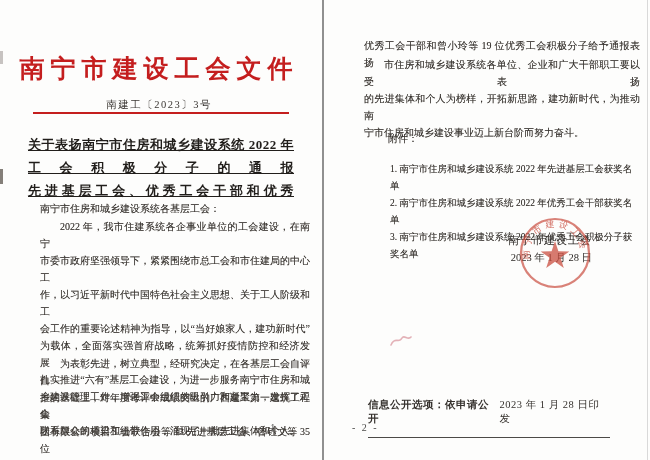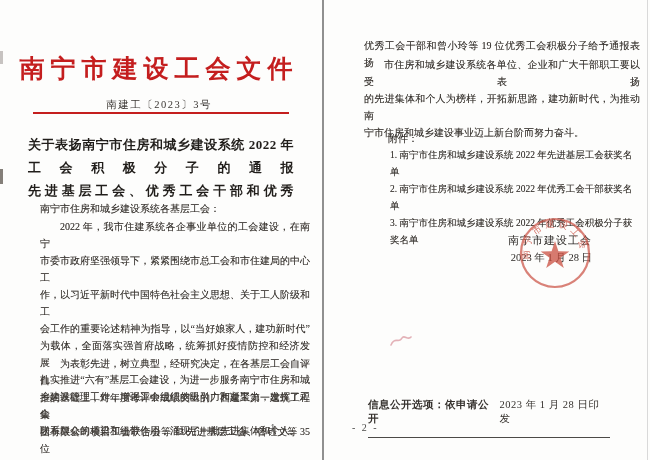--- a/index.html
+++ b/index.html
@@ -22,21 +22,21 @@
     position:absolute; top:52px; left:8px; width:302px; text-align:center;
     font-size:25px; font-weight:bold; color:#c41e1e; letter-spacing:6px; white-space:nowrap;
   }
   .doc-no {
     position:absolute; top:98px; left:8px; width:302px; text-align:center;
     font-size:10.5px; letter-spacing:1.5px; color:#3a3632;
   }
   .red-rule { position:absolute; top:112px; left:33px; width:256px; height:2px; background:#c41e1e; }
   .doc-title {
     position:absolute; top:133px; left:28px; width:266px; margin:0; text-align:center;
-    font-size:13px; font-weight:bold; line-height:23px; letter-spacing:.5px; color:#211e1b;
+    font-size:13px; font-weight:bold; line-height:23px; letter-spacing:.5px; color:#211e1b;text-decoration:underline;
   }
 
   
   .body-block { position:absolute; font-size:10px; line-height:17px; color:#36322e; text-shadow:0 0 .5px rgba(90,84,78,.55); }
   .left-col  { left:40px; width:270px; }
   .right-col { left:40px; width:276px; }
   .tline { text-align:justify; text-align-last:justify; }
   .end-left   .tline:last-child { text-align-last:left; }
   .indent-first .tline:first-child { text-indent:2em; }
   .plain .tline { text-align:left; text-align-last:left; }
@@ -45,21 +45,21 @@
   .para1 { top:218px; }
   .para2 { top:355px; }
   .pageno { position:absolute; font-size:10px; letter-spacing:2px; color:#4a4a48; }
   .pageno-1 { left:225px; top:422px; width:62px; text-align:right; }
   .pageno-2 { left:28px;  top:422px; }
 
   
   .cont-para { top:37px; }
   .para3     { top:56px; }
   .attach-label { top:130px; padding-left:24px; }
-  .attach-items { top:147px; font-size:9.5px; padding-left:26px; width:250px; }
+  .attach-items { top:161px; font-size:9.5px; padding-left:26px; width:250px; }
 
   .signature { position:absolute; right:58px; text-align:center; color:#2c2926; }
   .sig-org  { top:233px; font-size:11px; letter-spacing:1px; }
   .sig-date { top:251px; font-size:10.5px; }
 
   .seal { position:absolute; left:192px; top:214px; }
   .pen-mark { position:absolute; left:64px; top:331px; }
 
   .footer {
     position:absolute; left:44px; top:398px; width:242px;

